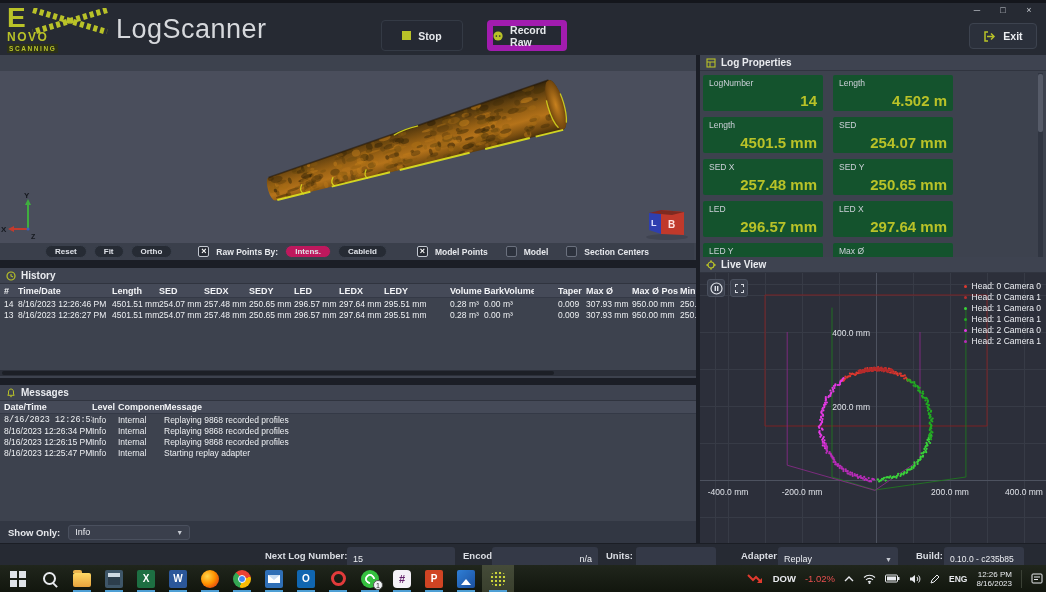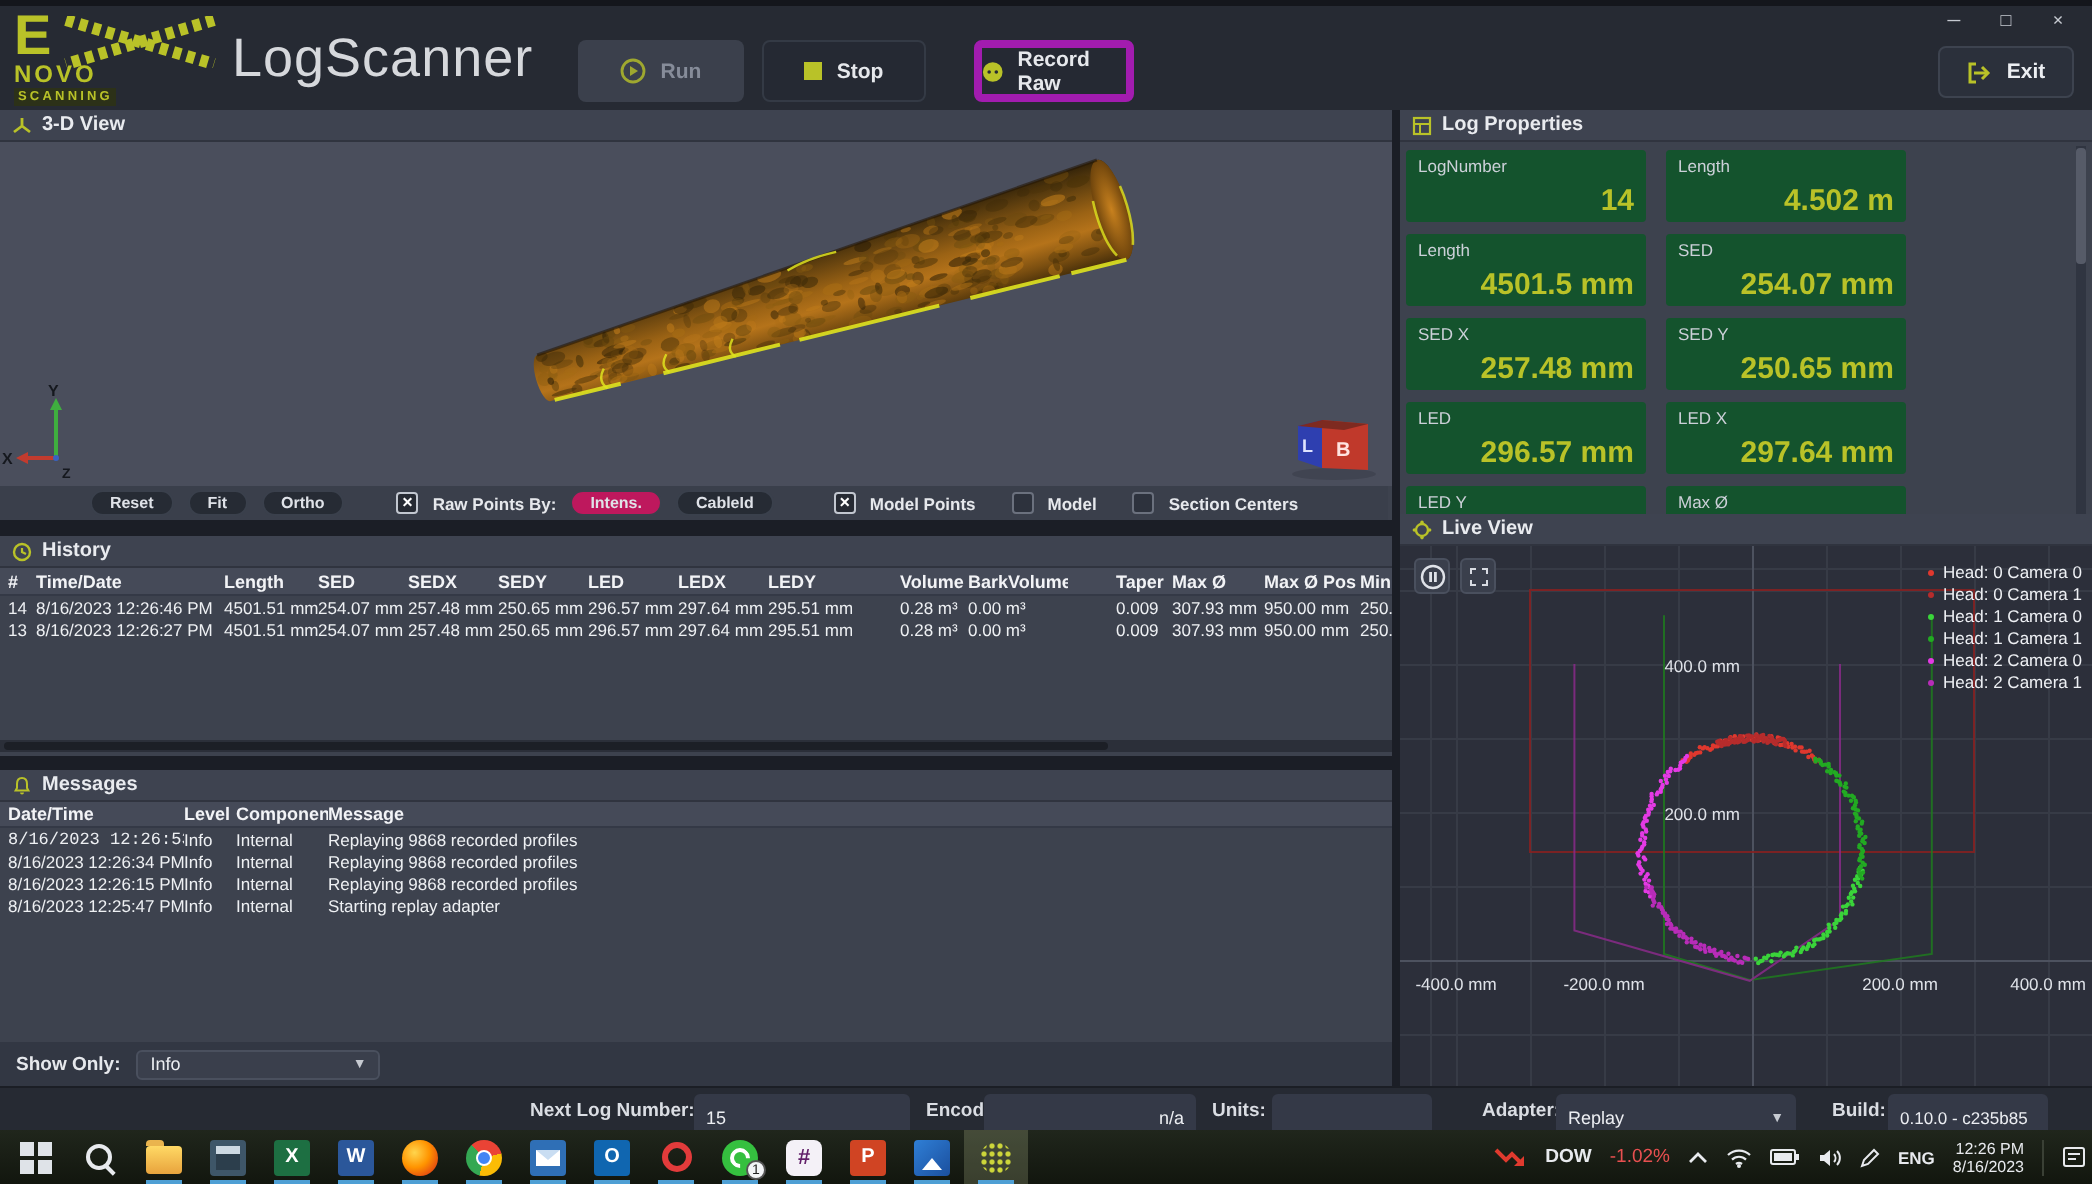--- a/index.html
+++ b/index.html
@@ -13,21 +13,21 @@
   .winctl span { width:26px; height:15px; text-align:center; font-size:9px; line-height:14px; color:#c6cad1; cursor:default; }
   .logo { position:absolute; left:5px; top:3px; width:104px; height:50px; color:#b9c228; }
   .logo .big-e { position:absolute; left:2px; top:-4px; font-size:28px; font-weight:bold; letter-spacing:-1px; }
   .logo .xpat { position:absolute; left:26px; top:2px; }
   .logo .w1 { position:absolute; left:2px; top:24px; font-size:12px; font-weight:bold; letter-spacing:1.5px; }
   .logo .w2 { position:absolute; left:2px; top:38px; font-size:6.5px; font-weight:bold; letter-spacing:1.6px; background:#2c3118; padding:1px 2px; }
   .app-title { position:absolute; left:116px; top:11px; font-size:27px; font-weight:300; color:#d6d8dc; letter-spacing:.5px; }
   .hbtn { position:absolute; top:17px; height:31px; display:flex; align-items:center; justify-content:center; gap:7px; border-radius:4px; font-size:10.5px; font-weight:bold; color:#e6e8ec; cursor:pointer; }
   .btn-run { left:289px; width:83px; background:#3b404c; color:#868c99; }
   .btn-stop { left:381px; width:82px; background:#252933; border:1px solid #343a45; }
-  .btn-record { left:487px; width:80px; background:#252933; border:4px solid #a21caf; }
+  .btn-record { left:487px; width:80px; background:#252933; border:6px solid #a21caf; }
   .btn-exit { position:absolute; left:969px; top:20px; width:68px; height:26px; background:#2b303b; border:1px solid #3d434f; border-radius:4px; display:flex; align-items:center; justify-content:center; gap:7px; font-size:10.5px; font-weight:bold; color:#eceef2; cursor:pointer; }
   .sq-stop { width:9px; height:9px; background:#b9c228; }
 
   
   .panel { position:absolute; background:#3d424e; }
   .panel-h { height:16px; background:#3e4350; display:flex; align-items:center; gap:5px; padding:0 6px; font-size:10px; font-weight:bold; color:#e9ebef; border-bottom:1px solid #30343f; }
   .p3d   { left:0;     top:55px;  width:696px; height:205px; }
   .phist { left:0;     top:268px; width:696px; height:110px; }
   .pmsg  { left:0;     top:385px; width:696px; height:158px; }
   .pprops{ left:700px; top:55px;  width:346px; height:206px; }
@@ -147,27 +147,20 @@
       <span class="big-e">E</span>
       <svg class="xpat" width="78" height="26" viewBox="0 0 78 26">
         <line x1="2" y1="2" x2="76" y2="24" stroke="#b9c228" stroke-width="6" stroke-dasharray="4 3"></line>
         <line x1="76" y1="2" x2="2" y2="24" stroke="#b9c228" stroke-width="6" stroke-dasharray="4 3"></line>
       </svg>
       <span class="w1">NOVO</span>
       <span class="w2">SCANNING</span>
     </div>
     <div class="app-title">LogScanner</div>
 
-    <div class="hbtn btn-run">
-      <svg width="13" height="13" viewBox="0 0 13 13">
-          <circle cx="6.5" cy="6.5" r="5.5" fill="none" stroke="#b9c228" stroke-width="1.4" opacity=".8"></circle>
-          <path d="M5,4 L9,6.5 L5,9 Z" fill="#b9c228" opacity=".8"></path>
-        </svg>
-      <span>Run</span>
-    </div>
     <div class="hbtn btn-stop">
       <span class="sq-stop"></span>
       <span>Stop</span>
     </div>
     <div class="hbtn btn-record">
       <svg width="12" height="12" viewBox="0 0 12 12">
           <circle cx="6" cy="6" r="5.5" fill="#b9c228"></circle>
           <circle cx="4" cy="6" r="1" fill="#262a33"></circle>
           <circle cx="8" cy="6" r="1" fill="#262a33"></circle>
         </svg>
@@ -177,26 +170,20 @@
       <svg width="13" height="13" viewBox="0 0 13 13">
           <path d="M5,2 L2,2 L2,11 L5,11" fill="none" stroke="#b9c228" stroke-width="1.5"></path>
           <line x1="4" y1="6.5" x2="11" y2="6.5" stroke="#b9c228" stroke-width="1.5"></line>
           <path d="M8,3.5 L11,6.5 L8,9.5" fill="none" stroke="#b9c228" stroke-width="1.5"></path>
         </svg>
       <span>Exit</span>
     </div>
   </div>
 
   <section class="panel p3d">
-    <div class="panel-h">
-      <svg width="10" height="10" viewBox="0 0 10 10">
-          <path d="M5,5 L5,1 M5,5 L1,8 M5,5 L9,8" stroke="#b9c228" stroke-width="1.4" fill="none"></path>
-        </svg>
-      <span>3-D View</span>
-    </div>
     <div class="v3d-body">
       <svg id="v3d-svg" width="696" height="172" viewBox="0 0 696 172">
         <defs>
           <linearGradient id="logGrad" x1="0" y1="-27" x2="0" y2="27" gradientUnits="userSpaceOnUse">
             <stop offset="0" stop-color="#2e2008"></stop>
               <stop offset=".18" stop-color="#5a3c0e"></stop>
             <stop offset=".45" stop-color="#9a6214"></stop>
               <stop offset=".62" stop-color="#b5731a"></stop>
             <stop offset=".82" stop-color="#7a4e10"></stop>
               <stop offset="1" stop-color="#3a2708"></stop>

